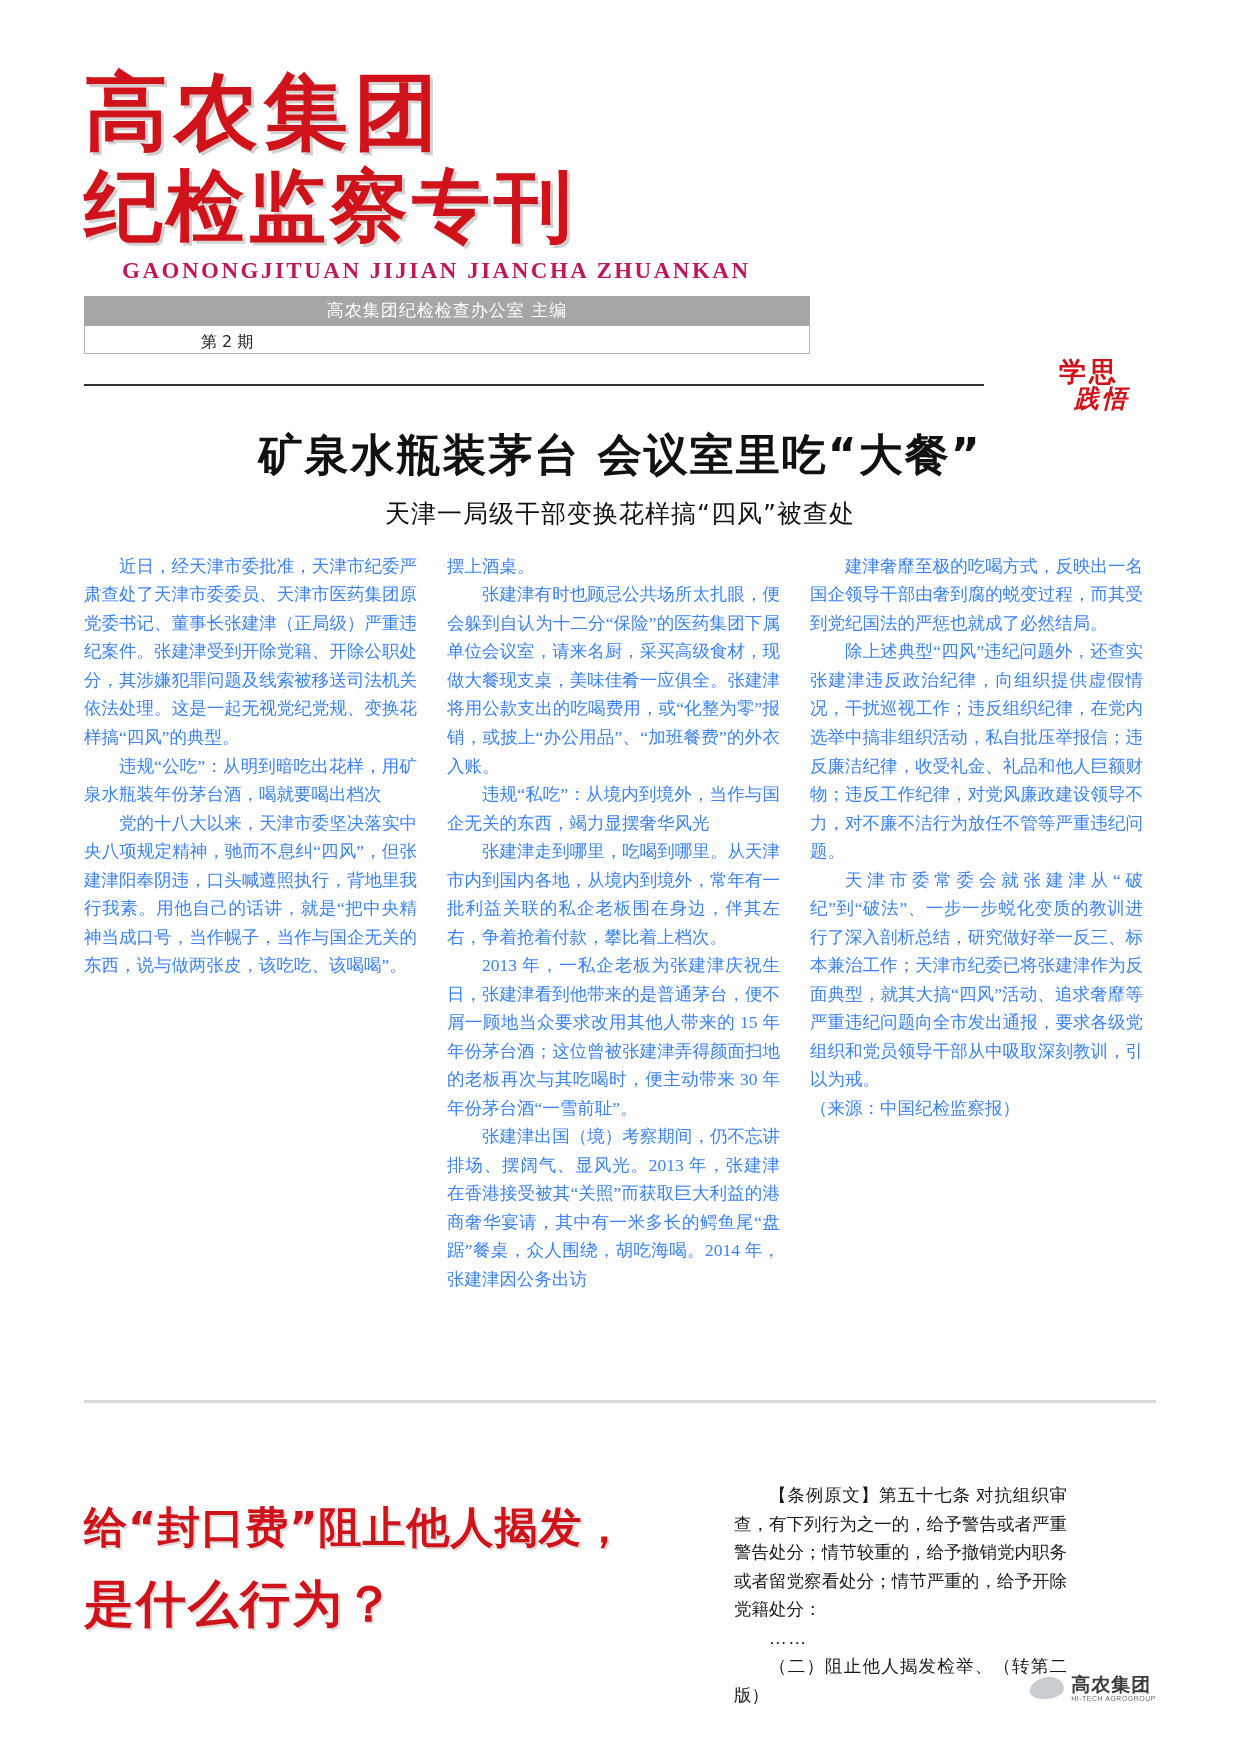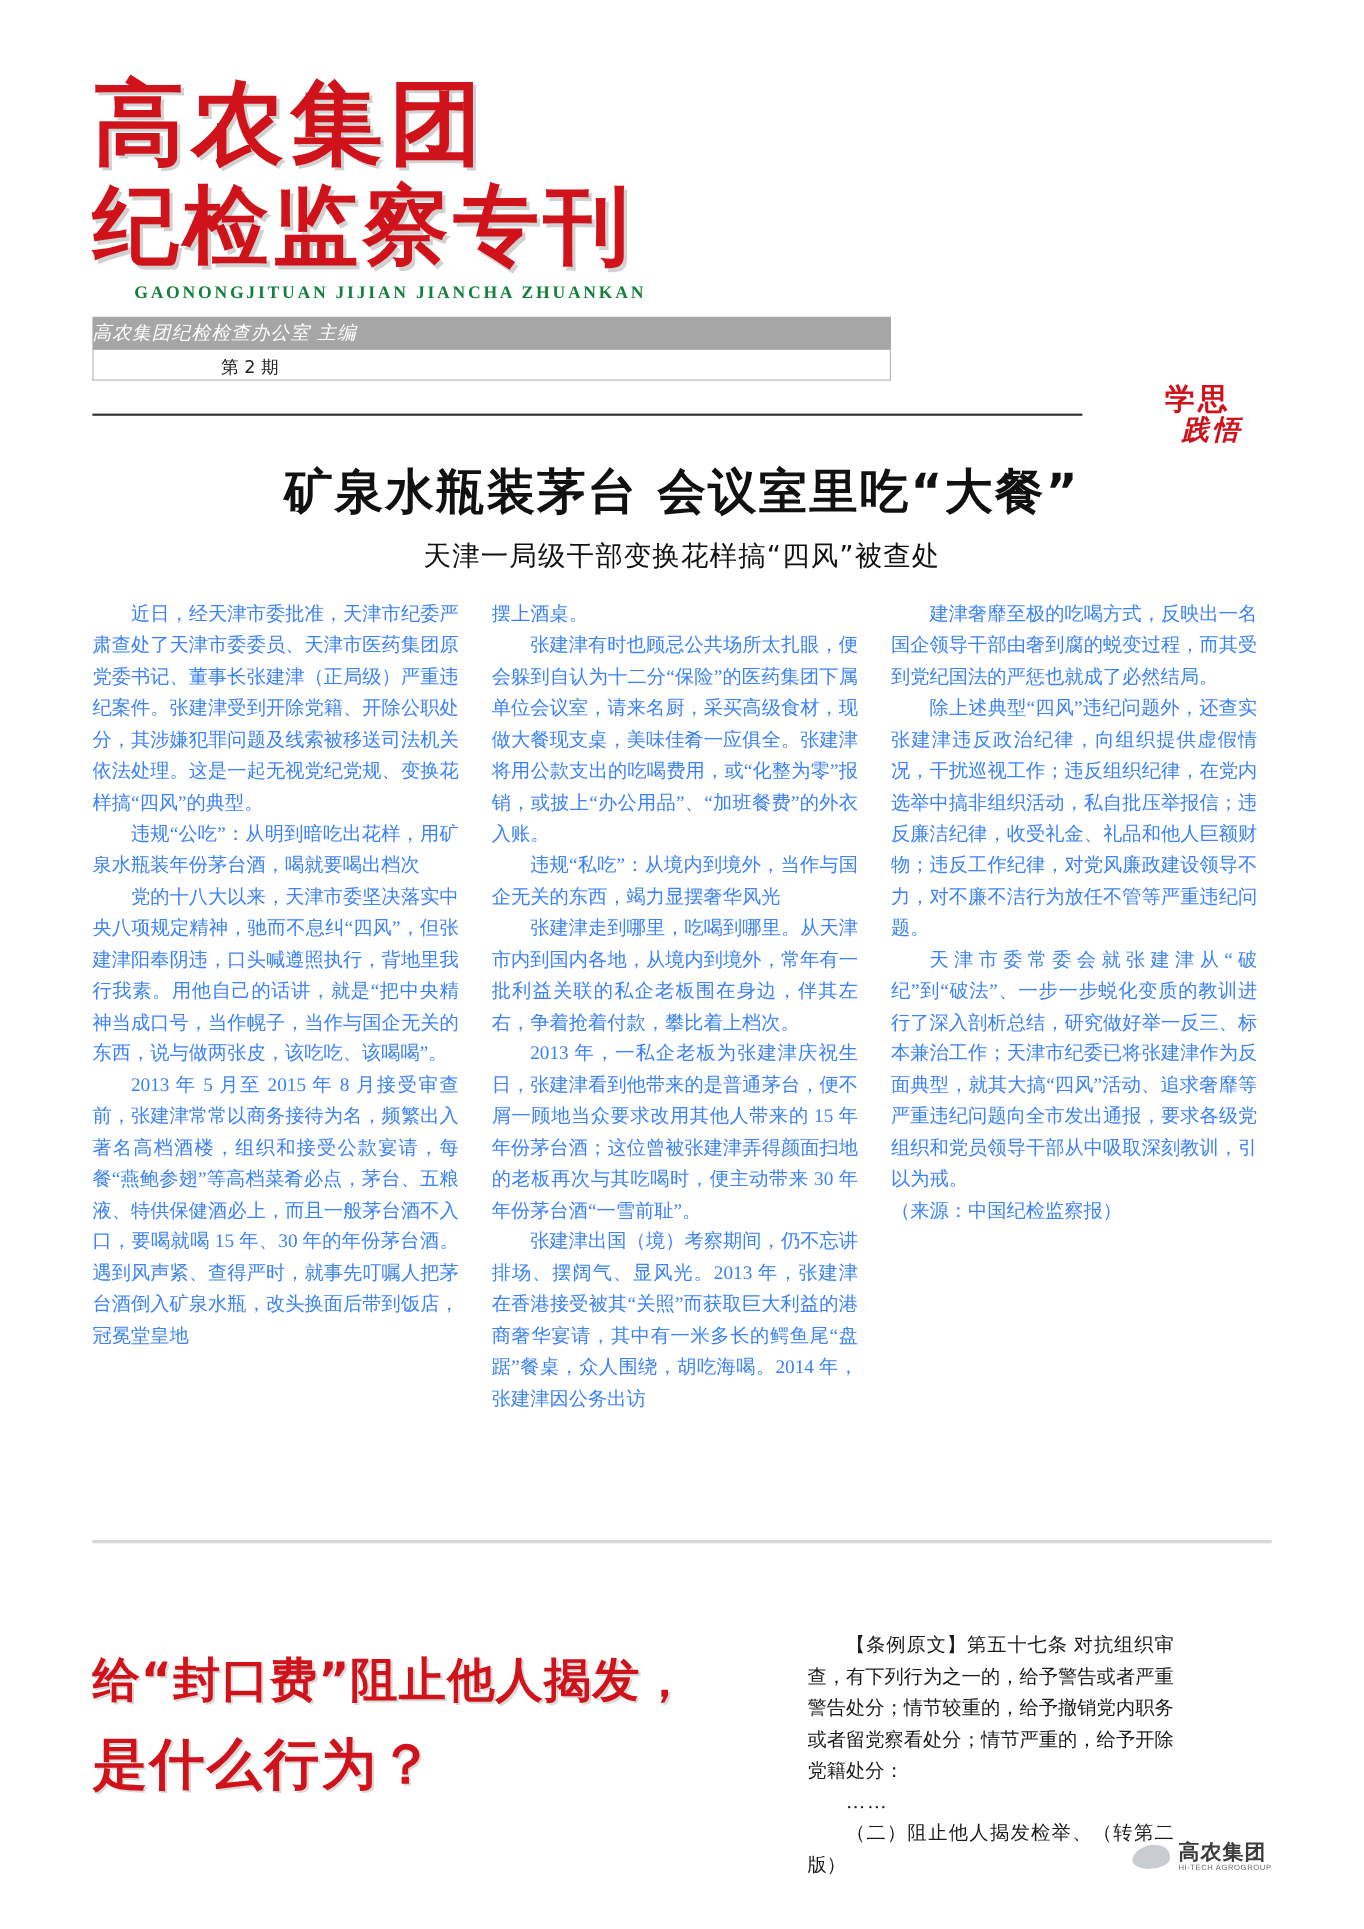--- a/index.html
+++ b/index.html
@@ -37,39 +37,39 @@
     letter-spacing: 6px;
     text-shadow: 3px 3px 0 rgba(0,0,0,0.18);
   }
   .masthead-line2 {
     font-size: 78px;
     letter-spacing: 4px;
   }
   .masthead-pinyin {
     font-family: "Liberation Serif", serif;
     font-weight: bold;
-    color: #15803d;
-    font-size: 16px;
+    color: #be185d;
+    font-size: 23px;
     letter-spacing: 2.5px;
     margin-top: 6px;
     margin-left: 38px;
   }
 
   .editor-bar {
     margin-top: 12px;
     width: 726px;
     height: 30px;
     background: #a6a6a6;
     color: #ffffff;
     font-family: "DejaVu Sans", sans-serif;
     font-size: 17px;
     display: flex;
     align-items: center;
+    justify-content: center;
     letter-spacing: 1px;
-    font-style: italic;
   }
   .issue-bar {
     width: 726px;
     height: 28px;
     border: 1px solid #b5b5b5;
     border-top: none;
     box-sizing: border-box;
     display: flex;
     align-items: flex-end;
     padding-left: 116px;
@@ -249,21 +249,20 @@
   </div>
 
   <div class="headline">矿泉水瓶装茅台 会议室里吃“大餐”</div>
   <div class="subhead">天津一局级干部变换花样搞“四风”被查处</div>
 
   <div class="article">
     <div class="col">
       <p>近日，经天津市委批准，天津市纪委严肃查处了天津市委委员、天津市医药集团原党委书记、董事长张建津（正局级）严重违纪案件。张建津受到开除党籍、开除公职处分，其涉嫌犯罪问题及线索被移送司法机关依法处理。这是一起无视党纪党规、变换花样搞“四风”的典型。</p>
       <p>违规“公吃”：从明到暗吃出花样，用矿泉水瓶装年份茅台酒，喝就要喝出档次</p>
       <p>党的十八大以来，天津市委坚决落实中央八项规定精神，驰而不息纠“四风”，但张建津阳奉阴违，口头喊遵照执行，背地里我行我素。用他自己的话讲，就是“把中央精神当成口号，当作幌子，当作与国企无关的东西，说与做两张皮，该吃吃、该喝喝”。</p>
-      <p>2013 年 5 月至 2015 年 8 月接受审查前，张建津常常以商务接待为名，频繁出入著名高档酒楼，组织和接受公款宴请，每餐“燕鲍参翅”等高档菜肴必点，茅台、五粮液、特供保健酒必上，而且一般茅台酒不入口，要喝就喝 15 年、30 年的年份茅台酒。遇到风声紧、查得严时，就事先叮嘱人把茅台酒倒入矿泉水瓶，改头换面后带到饭店，冠冕堂皇地</p>
     </div>
     <div class="col">
       <p style="text-indent:0">摆上酒桌。</p>
       <p>张建津有时也顾忌公共场所太扎眼，便会躲到自认为十二分“保险”的医药集团下属单位会议室，请来名厨，采买高级食材，现做大餐现支桌，美味佳肴一应俱全。张建津将用公款支出的吃喝费用，或“化整为零”报销，或披上“办公用品”、“加班餐费”的外衣入账。</p>
       <p>违规“私吃”：从境内到境外，当作与国企无关的东西，竭力显摆奢华风光</p>
       <p>张建津走到哪里，吃喝到哪里。从天津市内到国内各地，从境内到境外，常年有一批利益关联的私企老板围在身边，伴其左右，争着抢着付款，攀比着上档次。</p>
       <p>2013 年，一私企老板为张建津庆祝生日，张建津看到他带来的是普通茅台，便不屑一顾地当众要求改用其他人带来的 15 年年份茅台酒；这位曾被张建津弄得颜面扫地的老板再次与其吃喝时，便主动带来 30 年年份茅台酒“一雪前耻”。</p>
       <p>张建津出国（境）考察期间，仍不忘讲排场、摆阔气、显风光。2013 年，张建津在香港接受被其“关照”而获取巨大利益的港商奢华宴请，其中有一米多长的鳄鱼尾“盘踞”餐桌，众人围绕，胡吃海喝。2014 年，张建津因公务出访</p>
     </div>
     <div class="col">

